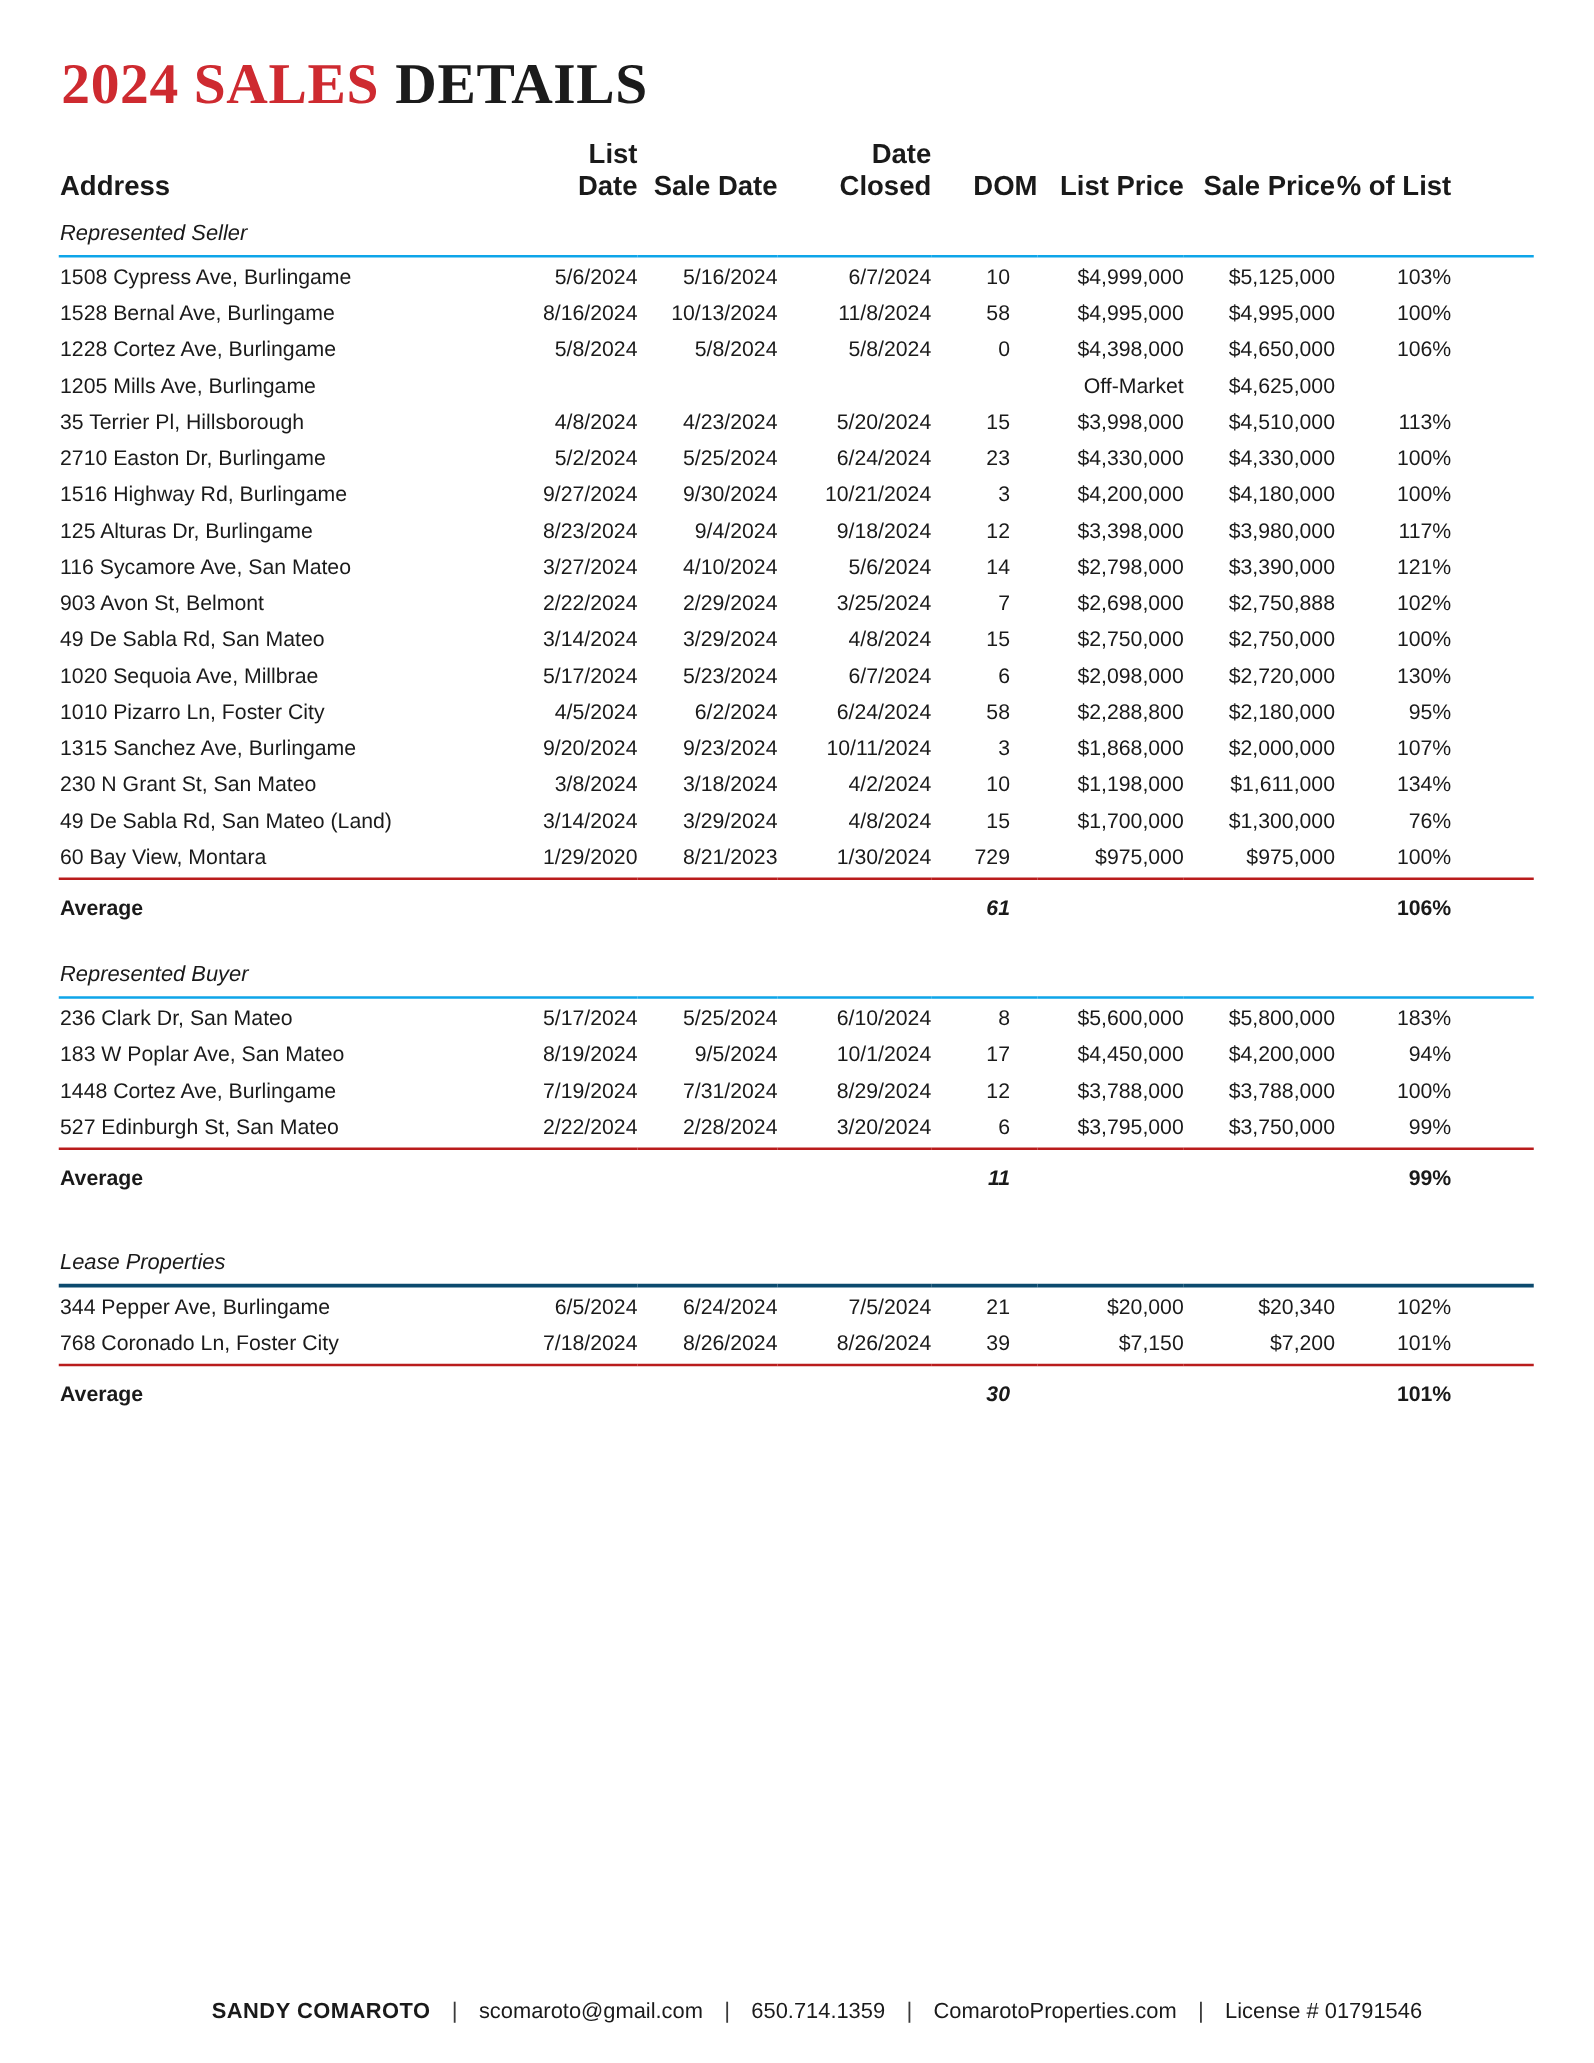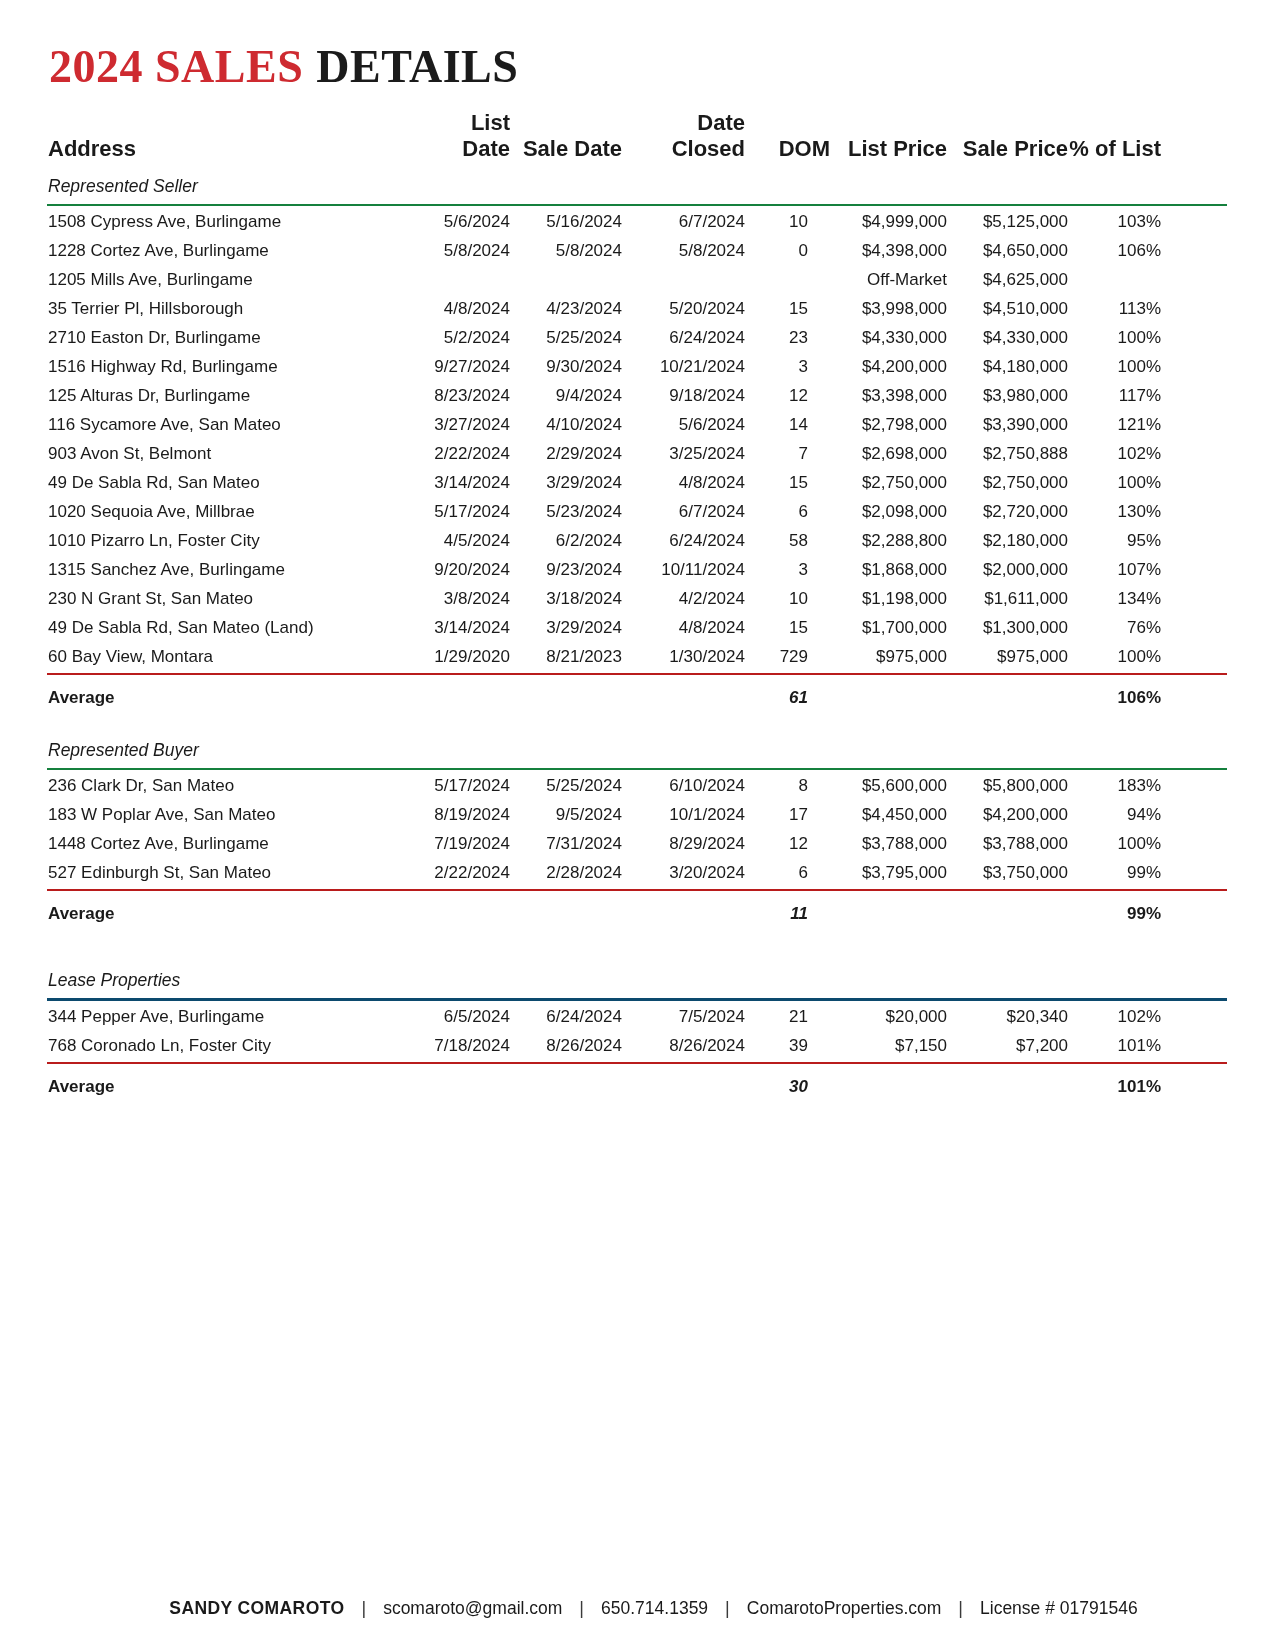--- a/index.html
+++ b/index.html
@@ -32,21 +32,21 @@
 
   td{padding:0;}
   .c-addr{text-align:left;padding-left:1px;}
   .c-num{text-align:right;}
   .c-dom{text-align:right;padding-right:22px;}
   td.c-pct{text-align:right;padding-right:66px;}
 
   .section-label-row td{
     font-style:italic;font-size:17.5px;
     padding:8px 0 7px 1px;
-    border-bottom:2px solid #15803d;
+    border-bottom:2px solid #0ea5e9;
   }
   tbody.section-buyer .section-label-row td{padding-top:28px;}
   tbody.section-lease .section-label-row td{padding-top:42px;border-bottom:3px solid #0c4a6e;}
 
   .data-row td{height:26px;vertical-align:bottom;padding-bottom:3px;}
   .data-row td.c-dom{padding-right:22px;}
   tbody tr:nth-last-child(2) td{padding-bottom:6px;}
 
   .average-row td{
     font-weight:700;border-top:2px solid #b91c1c;
@@ -104,20 +104,30 @@
             <td class="c-addr">1508 Cypress Ave, Burlingame</td>
             <td class="c-num">5/6/2024</td>
             <td class="c-num">5/16/2024</td>
             <td class="c-num">6/7/2024</td>
             <td class="c-dom">10</td>
             <td class="c-num">$4,999,000</td>
             <td class="c-num">$5,125,000</td>
             <td class="c-pct">103%</td>
           </tr>
           <tr class="data-row">
+            <td class="c-addr">1528 Bernal Ave, Burlingame</td>
+            <td class="c-num">8/16/2024</td>
+            <td class="c-num">10/13/2024</td>
+            <td class="c-num">11/8/2024</td>
+            <td class="c-dom">58</td>
+            <td class="c-num">$4,995,000</td>
+            <td class="c-num">$4,995,000</td>
+            <td class="c-pct">100%</td>
+          </tr>
+          <tr class="data-row">
             <td class="c-addr">1228 Cortez Ave, Burlingame</td>
             <td class="c-num">5/8/2024</td>
             <td class="c-num">5/8/2024</td>
             <td class="c-num">5/8/2024</td>
             <td class="c-dom">0</td>
             <td class="c-num">$4,398,000</td>
             <td class="c-num">$4,650,000</td>
             <td class="c-pct">106%</td>
           </tr>
           <tr class="data-row">

